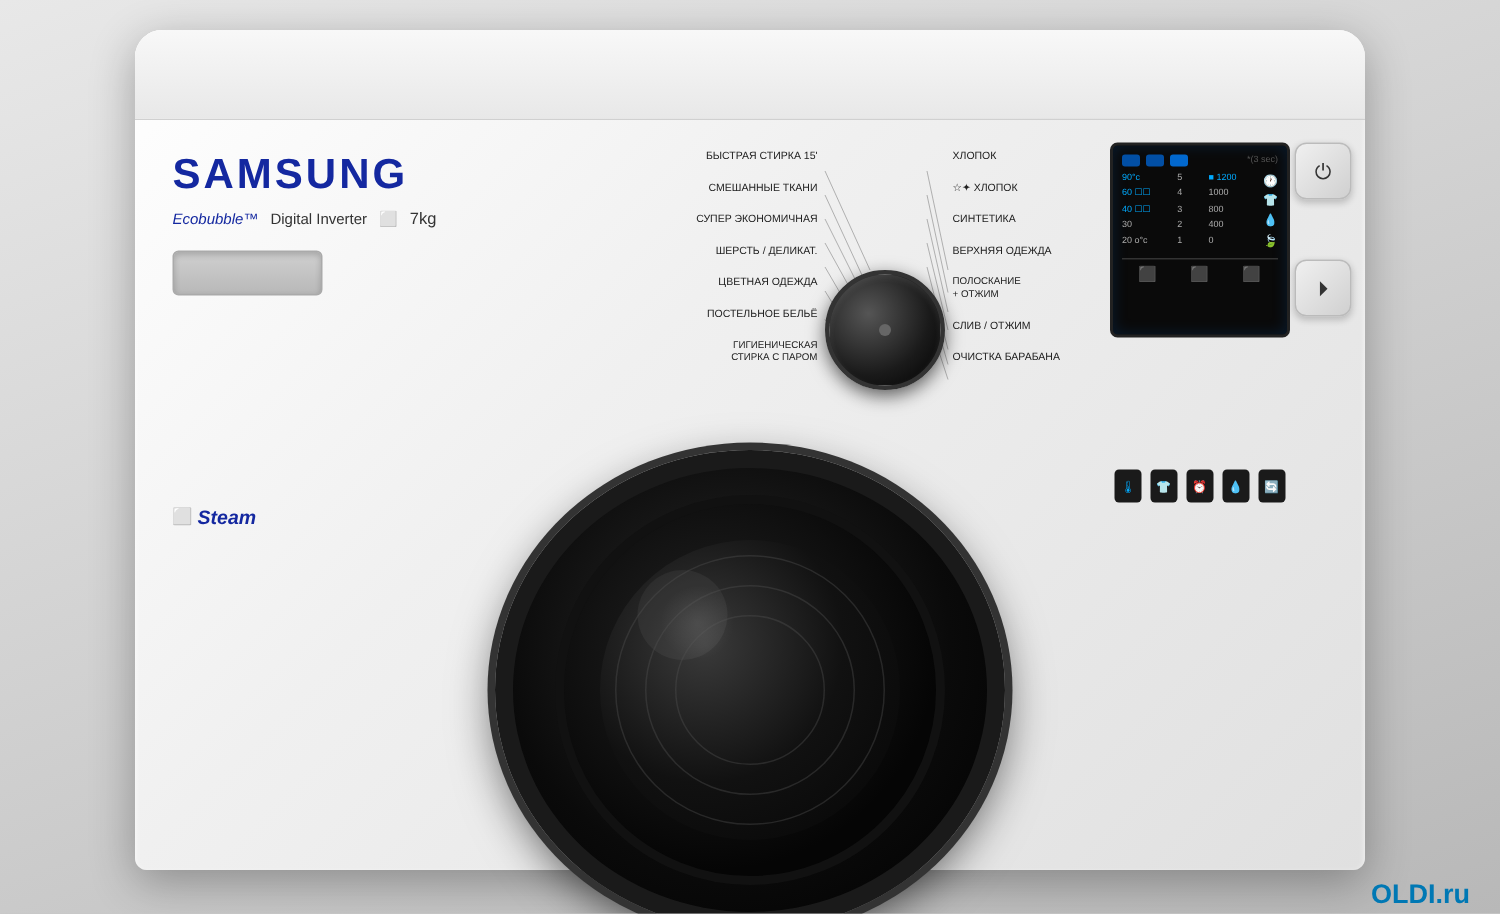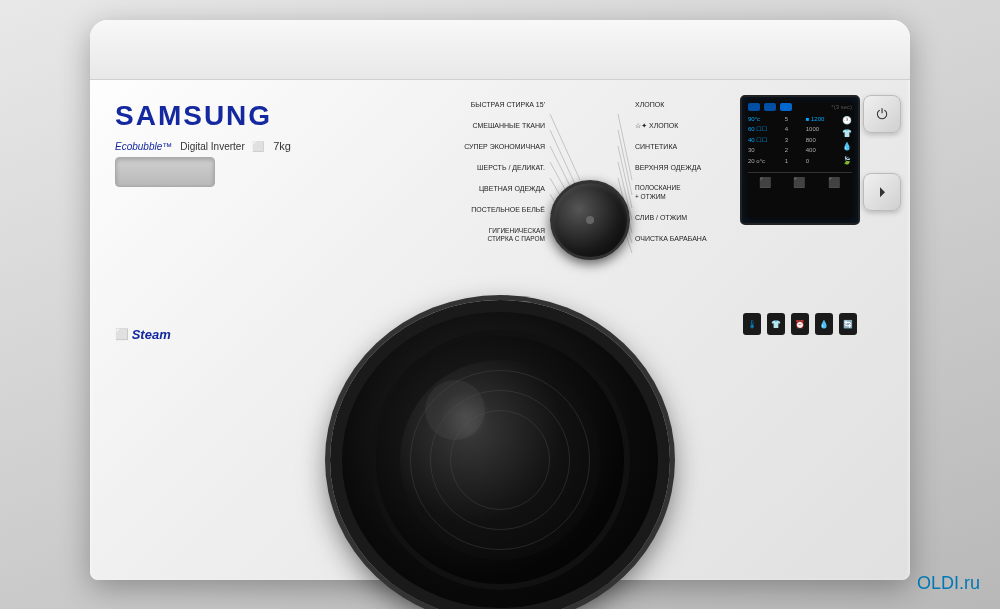--- a/index.html
+++ b/index.html
@@ -61,21 +61,21 @@
       color: #1428a0;
       letter-spacing: 2px;
       margin-bottom: 8px;
       font-family: 'Arial', sans-serif;
     }
 
     .brand-features {
       display: flex;
       align-items: center;
       gap: 8px;
-      margin-bottom: 5px;
+      margin-bottom: 15px;
       font-size: 10px;
       color: #333;
     }
 
     .eco-bubble {
       font-size: 10px;
       color: #1428a0;
       font-style: italic;
     }
 
@@ -402,24 +402,24 @@
       border: 1px solid rgba(80,80,80,0.4);
       border-radius: 50%;
       top: 50%;
       left: 50%;
       transform: translate(-50%, -50%);
     }
 
     
     .watermark {
       position: absolute;
-      bottom: 15px;
+      bottom: 2px;
       right: 20px;
       font-size: 18px;
-      font-weight: normal;
+      font-weight: bold;
       color: rgba(0, 120, 180, 0.7);
       z-index: 10;
     }
 
     .watermark span.oldi {
       color: #0078b4;
     }
     .watermark span.dot {
       color: #0078b4;
     }

